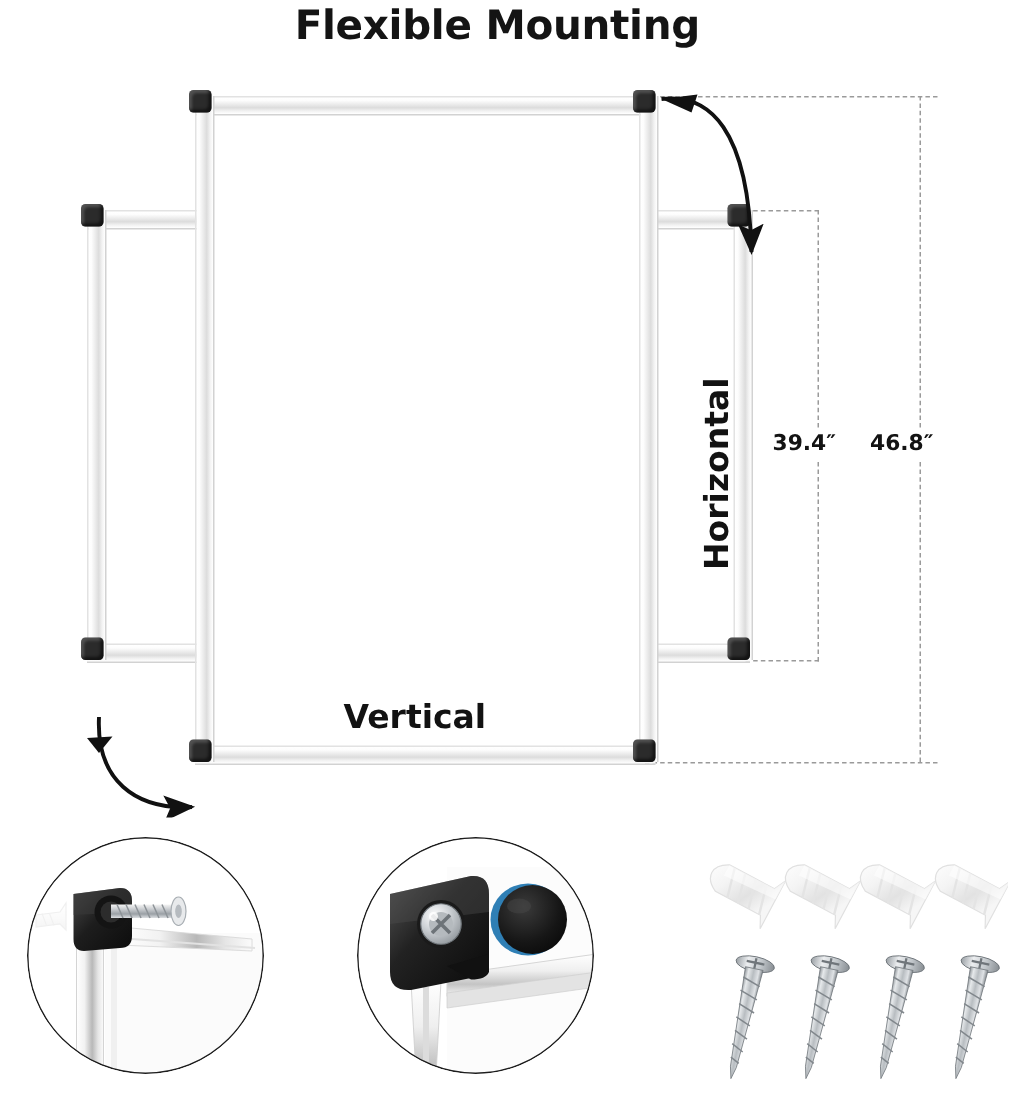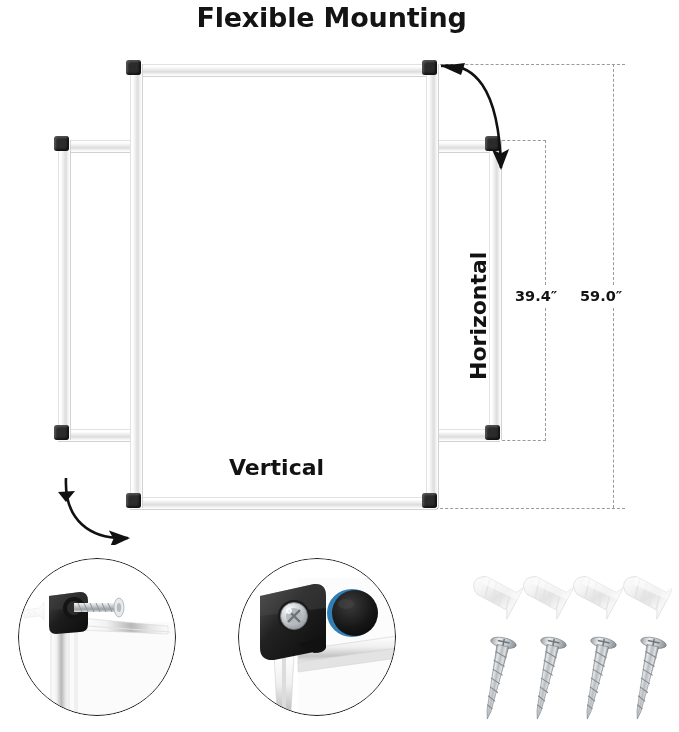--- a/index.html
+++ b/index.html
@@ -164,21 +164,21 @@
 
   <div class="guide-h" style="left:430px; top:458px; width:195px;"></div>
 
   <div class="guide-v" style="left:545px; top:90px; height:145px;"></div>
   <div class="guide-v" style="left:545px; top:258px; height:133px;"></div>
 
   <div class="guide-v" style="left:613px; top:14px; height:221px;"></div>
   <div class="guide-v" style="left:613px; top:258px; height:200px;"></div>
 
   <div class="dim-label" style="left:513px; top:236px;">39.4″</div>
-  <div class="dim-label" style="left:578px; top:236px;">59.0″</div>
+  <div class="dim-label" style="left:578px; top:236px;">46.8″</div>
 
   <div>
     <div class="panel" style="left:62px; top:94px; width:434px; height:292px;"></div>
     <div class="rail-h" style="left:58px; top:90px; width:442px; height:11px;"></div>
     <div class="rail-h" style="left:58px; top:379px; width:442px; height:11px;"></div>
     <div class="rail-v" style="left:58px; top:90px; width:11px; height:300px;"></div>
     <div class="rail-v" style="left:489px; top:90px; width:11px; height:300px;"></div>
 
     <div class="corner" style="left:54px; top:86px;"></div>
     <div class="corner" style="left:485px; top:86px;"></div>
@@ -194,21 +194,21 @@
     <div class="rail-v" style="left:426px; top:14px; width:11px; height:444px;"></div>
 
     <div class="corner" style="left:126px; top:10px;"></div>
     <div class="corner" style="left:422px; top:10px;"></div>
     <div class="corner" style="left:126px; top:443px;"></div>
     <div class="corner" style="left:422px; top:443px;"></div>
   </div>
 
   <div id="label-horizontal" style="left:466px; top:330px;">Horizontal</div>
 
-  <div id="label-vertical" style="left:229px; top:405px;">Vertical</div>
+  <div id="label-vertical" style="left:229px; top:416px;">Vertical</div>
 
   <svg class="rot-arrow" style="left:425px; top:8px;" width="100" height="135" viewBox="0 0 100 135">
     <defs>
       <marker id="ah1" markerWidth="9" markerHeight="9" refX="7.2" refY="3.3" orient="auto" markerUnits="strokeWidth">
         <path d="M0,0 L8,3.3 L0,6.6 L1.6,3.3 z" fill="#111111"></path>
       </marker>
       <marker id="ah2" markerWidth="9" markerHeight="9" refX="7.2" refY="3.3" orient="auto" markerUnits="strokeWidth">
         <path d="M0,0 L8,3.3 L0,6.6 L1.6,3.3 z" fill="#111111"></path>
       </marker>
     </defs>

